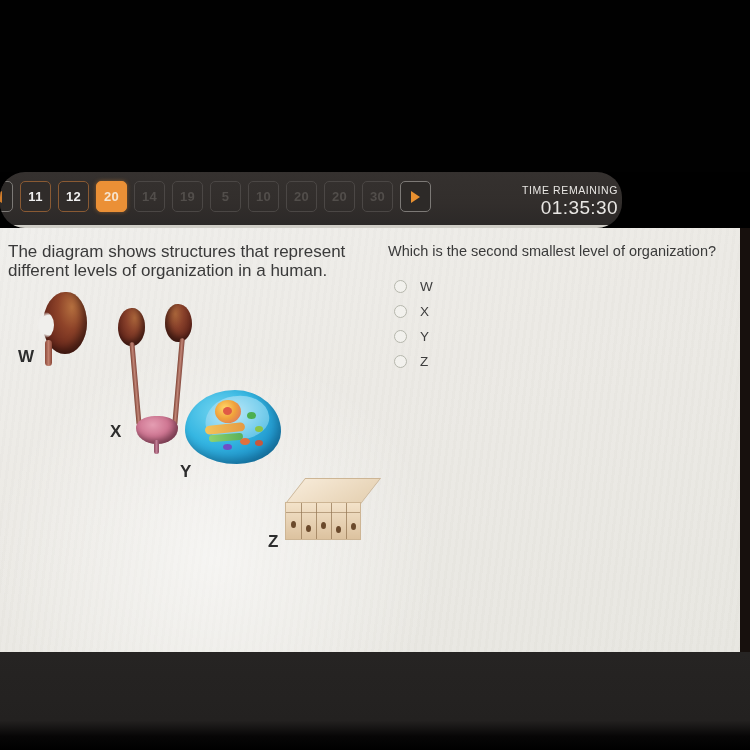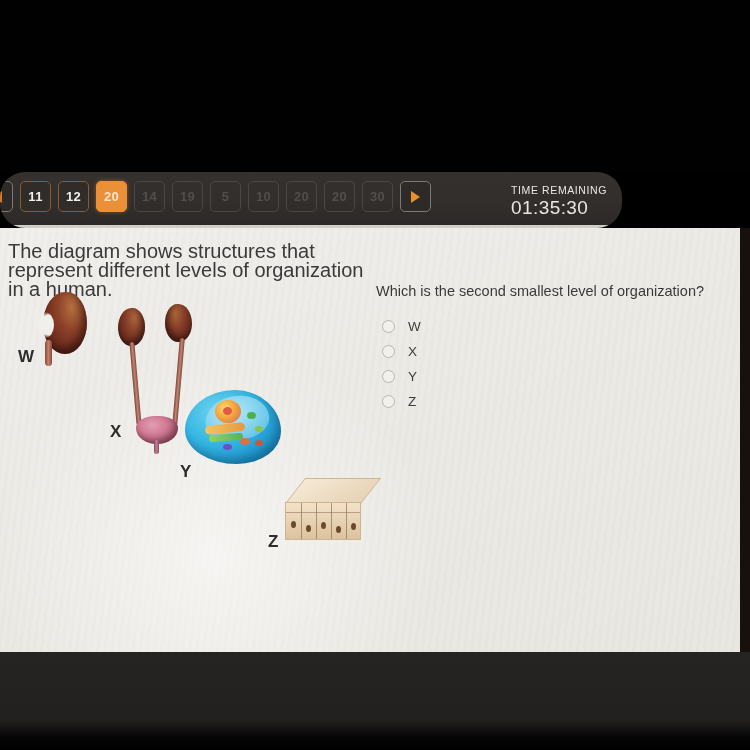--- a/index.html
+++ b/index.html
@@ -30,39 +30,39 @@
   .navbtn.visited{border:1.4px solid #8a5a33;color:#efefef;background:#302c2a;}
   .navbtn.current{background:#eb9036;border:1.4px solid #eb9036;color:#f6e4cf;
      box-shadow:0 0 4px rgba(235,144,54,.45);}
   .navbtn.locked{border:1.4px solid #4b4745;color:#524e4b;background:transparent;}
   .navbtn.arrow{border:1.4px solid #7c7976;background:#2d2a28;}
   .tri-left{width:0;height:0;border-top:6px solid transparent;border-bottom:6px solid transparent;
      border-right:9px solid #d07c2a;}
   .tri-right{width:0;height:0;border-top:6px solid transparent;border-bottom:6px solid transparent;
      border-left:9px solid #e89030;}
 
-  .timer{position:absolute;right:15px;top:12px;color:#e9e7e4;}
+  .timer{position:absolute;right:4px;top:12px;text-align:right;color:#e9e7e4;}
   .timer .lbl{font-size:10.5px;letter-spacing:.6px;line-height:12px;}
   .timer .val{font-size:19px;line-height:23px;letter-spacing:.4px;}
 
   
   .card{position:absolute;left:0;top:228px;width:746px;height:424px;
      background:linear-gradient(160deg,#f0efec 0%,#eceae5 42%,#e8e7e1 100%);
      overflow:hidden;}
   .card:before{ 
      content:"";position:absolute;inset:0;
      background:
        radial-gradient(ellipse 320px 300px at 215px 330px, rgba(255,255,255,.55), rgba(255,255,255,0) 70%),
        repeating-linear-gradient(97deg, rgba(0,0,0,.012) 0 3px, rgba(255,255,255,.02) 3px 7px);
      pointer-events:none;}
 
-  .stem{position:absolute;left:8px;top:14px;width:360px;font-size:20px;color:#3a3a3a;line-height:19px;}
-
-  
-  .qcol{position:absolute;left:376px;top:14px;width:345px;margin-top:40px;}
+  .stem{position:absolute;left:8px;top:14px;width:360px;font-size:17px;color:#3a3a3a;line-height:19px;}
+
+  
+  .qcol{position:absolute;left:388px;top:14px;width:345px;}
   .qtext{font-size:14.5px;color:#3a3a3a;line-height:19px;}
   .options{margin-top:13px;}
   .opt{display:flex;align-items:center;height:25px;}
   .radio{width:11px;height:11px;border:1.4px solid #b6b7ad;border-radius:50%;
      background:#f2f1ed;margin-left:6px;}
   .opt .lab{font-size:13.5px;color:#3d3d3d;margin-left:13px;}
 
   
   .diagram{position:absolute;left:0;top:42px;width:380px;height:330px;}
   .dlabel{position:absolute;font-size:17px;font-weight:bold;color:#2d2d2d;}

